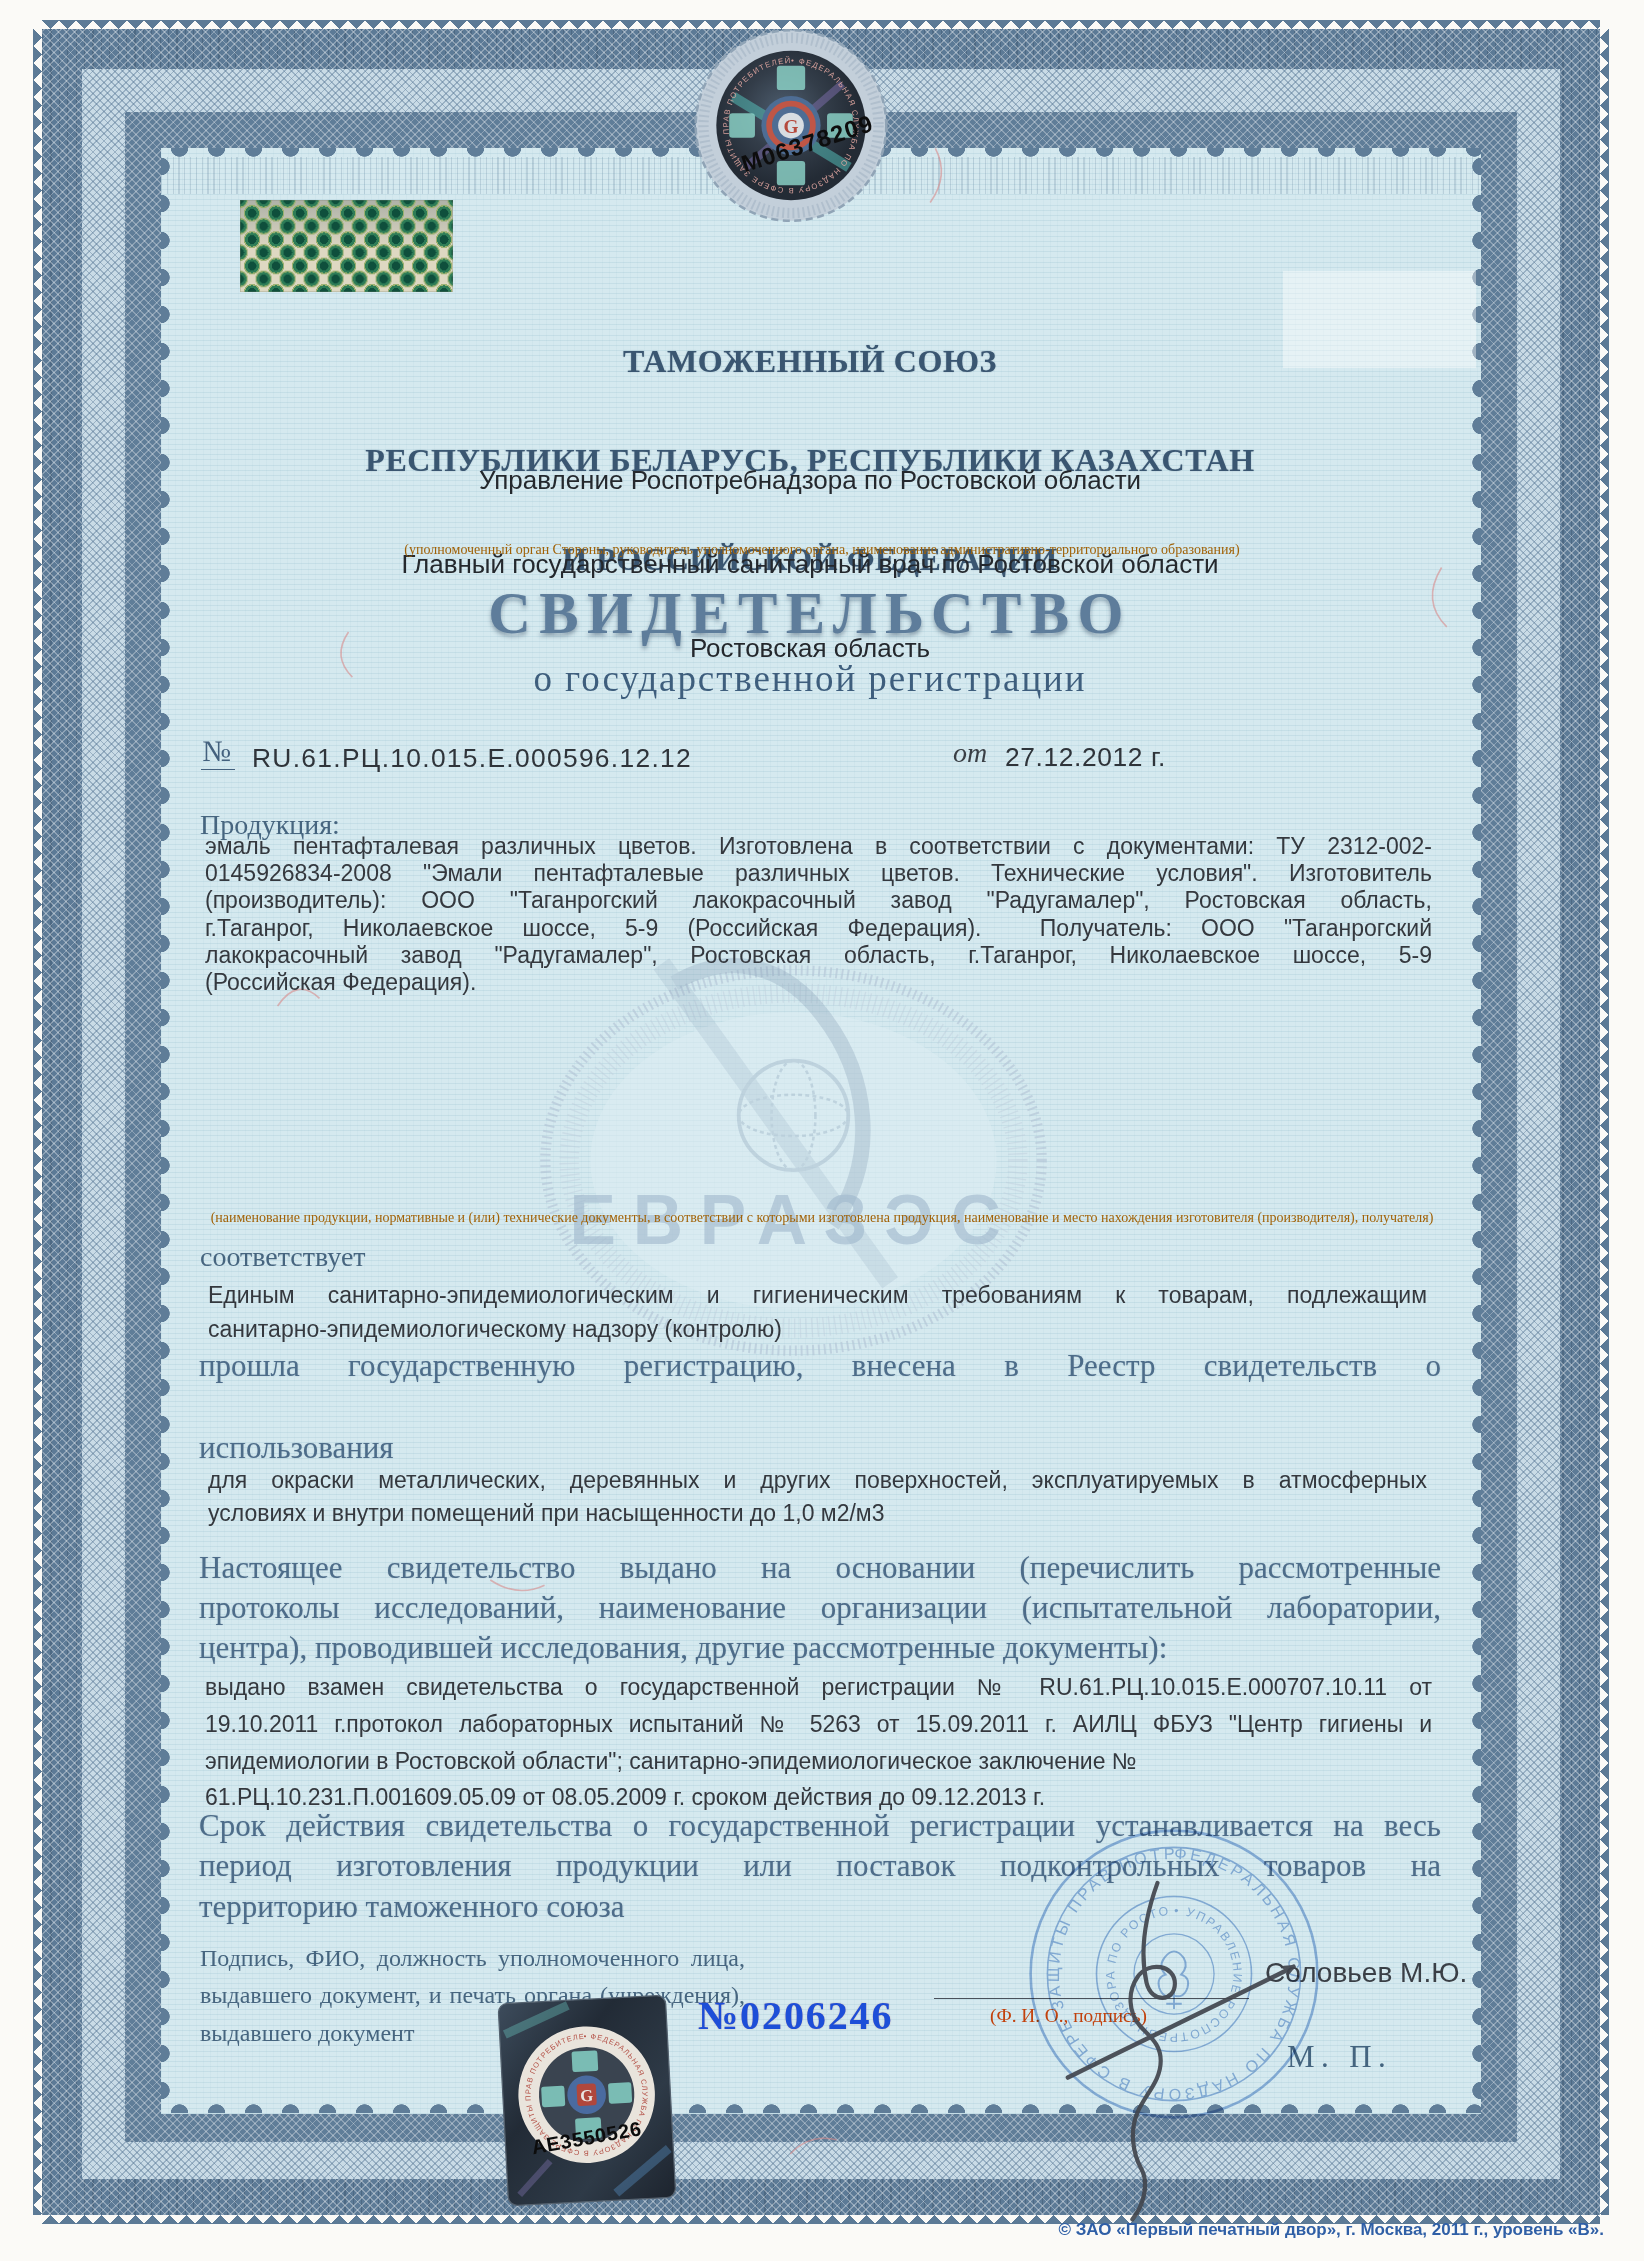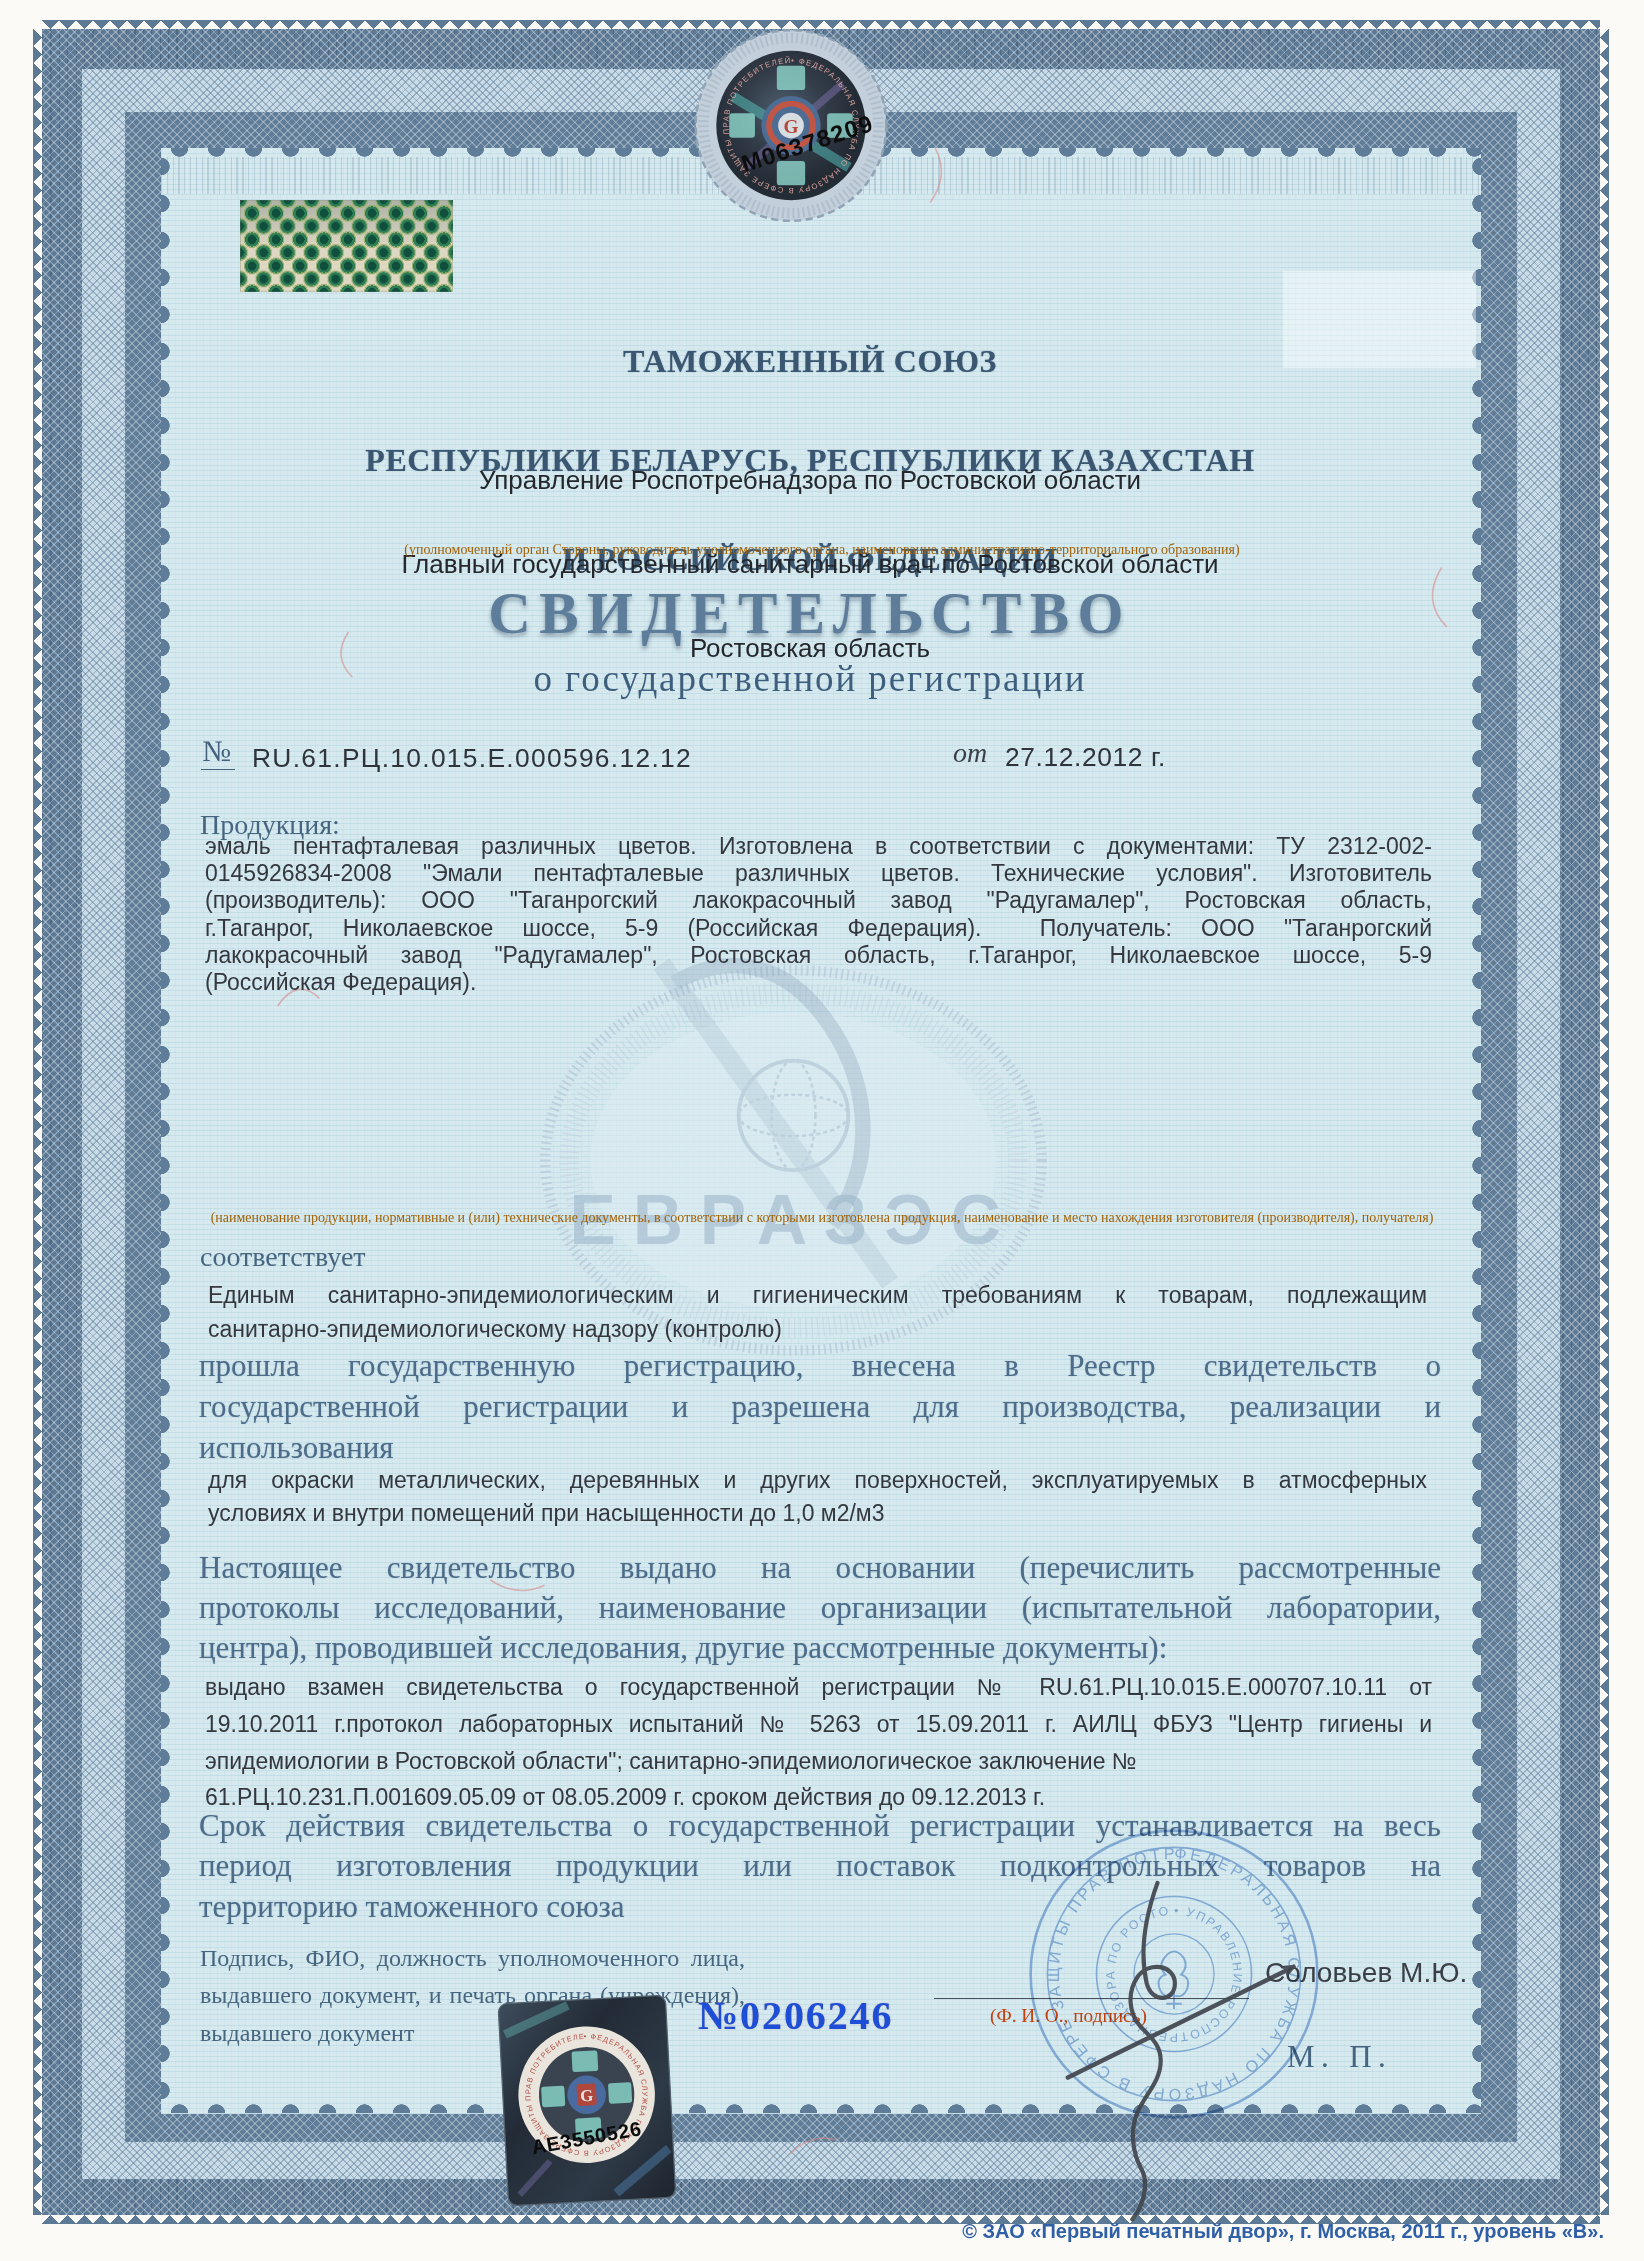--- a/index.html
+++ b/index.html
@@ -91,21 +91,21 @@
   .v1{top:1805px}.v2{top:1845px}.v3{top:1886px}
   .siglabel{left:200px;width:545px;font-size:24px;line-height:37px;color:#46657f;}
   .sl1{top:1940px}.sl2{top:1977px}.sl3{top:2015px}
   .signame{left:1265px;top:1957px;font-family:"Liberation Sans",sans-serif;font-size:28px;color:#3a3f46;}
   .sigline{position:absolute;left:934px;top:1998px;width:315px;border-top:1.9px solid #49505a;}
   .sigcap{left:990px;top:2005px;font-size:19.3px;color:#c2410c;}
   .mp{left:1287px;top:2039px;font-size:31px;letter-spacing:6.4px;color:#44647f;}
   .serial{left:698px;top:1992px;font-weight:bold;font-size:40px;letter-spacing:1.9px;color:#1d4ed8;
           text-shadow:0 0 1.3px rgba(178,52,48,.4);}
   .footer{position:absolute;right:41px;top:2220px;font-family:"Liberation Sans",sans-serif;
-          font-weight:bold;font-size:20px;color:#2f5fa6;}
+          font-weight:bold;font-size:17px;color:#2f5fa6;}
   
   .greenstrip{position:absolute;left:240px;top:200px;width:213px;height:92px;
       background-color:#ded8c2;
       background-image:
         radial-gradient(circle,#0f4f3c 0 4.5px,#2e7d57 4.5px 7px,#9ab06f 7px 8.4px,transparent 8.4px),
         radial-gradient(circle,#0f4f3c 0 4.5px,#2e7d57 4.5px 7px,#9ab06f 7px 8.4px,transparent 8.4px),
         linear-gradient(180deg,rgba(96,114,124,.38),rgba(96,114,124,0) 55%);
       background-size:24px 26.4px,24px 26.4px,100% 100%;
       background-position:0 0,11.6px 13px,0 0;
       box-shadow:0 0 0 0.6px rgba(120,130,110,.5) inset;}
@@ -197,21 +197,20 @@
   <div class="t sans prod p4 jl z5">г.Таганрог, Николаевское шоссе, 5-9 (Российская Федерация).  Получатель: ООО "Таганрогский</div>
   <div class="t sans prod p5 jl z5">лакокрасочный завод "Радугамалер", Ростовская область, г.Таганрог, Николаевское шоссе, 5-9</div>
   <div class="t sans prod p6 jend z5">(Российская Федерация).</div>
   <div class="t cap cap2 center z5">(наименование продукции, нормативные и (или) технические документы, в соответствии с которыми изготовлена продукция, наименование и место нахождения изготовителя (производителя), получателя)</div>
 
   <div class="t slabel conflbl z5">соответствует</div>
   <div class="t sans conf c1 jl z5">Единым санитарно-эпидемиологическим и гигиеническим требованиям к товарам, подлежащим</div>
   <div class="t sans conf c2 jend z5">санитарно-эпидемиологическому надзору (контролю)</div>
 
   <div class="t serifpar r1 jl z5">прошла государственную регистрацию, внесена в Реестр свидетельств о</div>
-  <div class="t serifpar r2 jl z5">государственной регистрации и разрешена для производства, реализации и</div>
   <div class="t serifpar r3 jend z5">использования</div>
 
   <div class="t sans usage u1 jl z5">для окраски металлических, деревянных и других поверхностей, эксплуатируемых в атмосферных</div>
   <div class="t sans usage u2 jend z5">условиях и внутри помещений при насыщенности до 1,0 м2/м3</div>
 
   <div class="t serifpar bl1 jl z5">Настоящее свидетельство выдано на основании (перечислить рассмотренные</div>
   <div class="t serifpar bl2 jl z5">протоколы исследований, наименование организации (испытательной лаборатории,</div>
   <div class="t serifpar bl3 jend z5">центра), проводившей исследования, другие рассмотренные документы):</div>
   <div class="t sans basis b1 jl z5">выдано взамен свидетельства о государственной регистрации № RU.61.РЦ.10.015.Е.000707.10.11 от</div>
   <div class="t sans basis b2 jl z5">19.10.2011 г.протокол лабораторных испытаний № 5263 от 15.09.2011 г. АИЛЦ ФБУЗ "Центр гигиены и</div>

